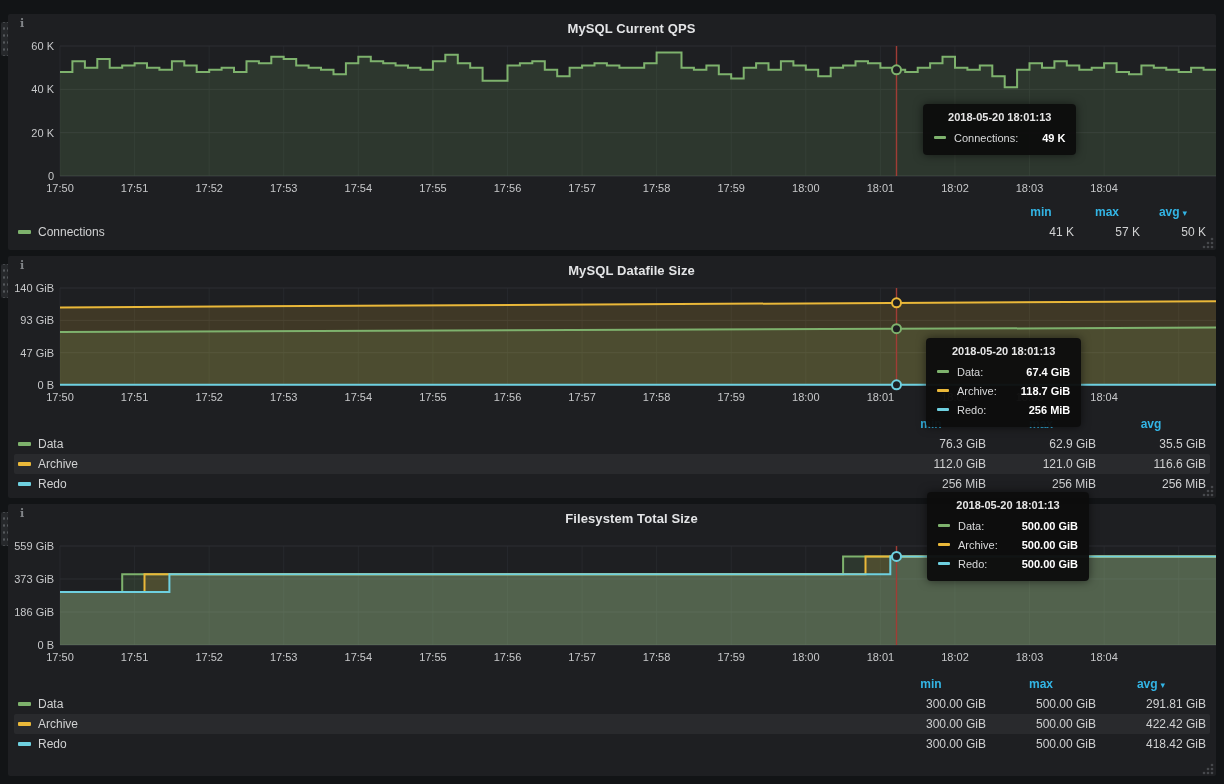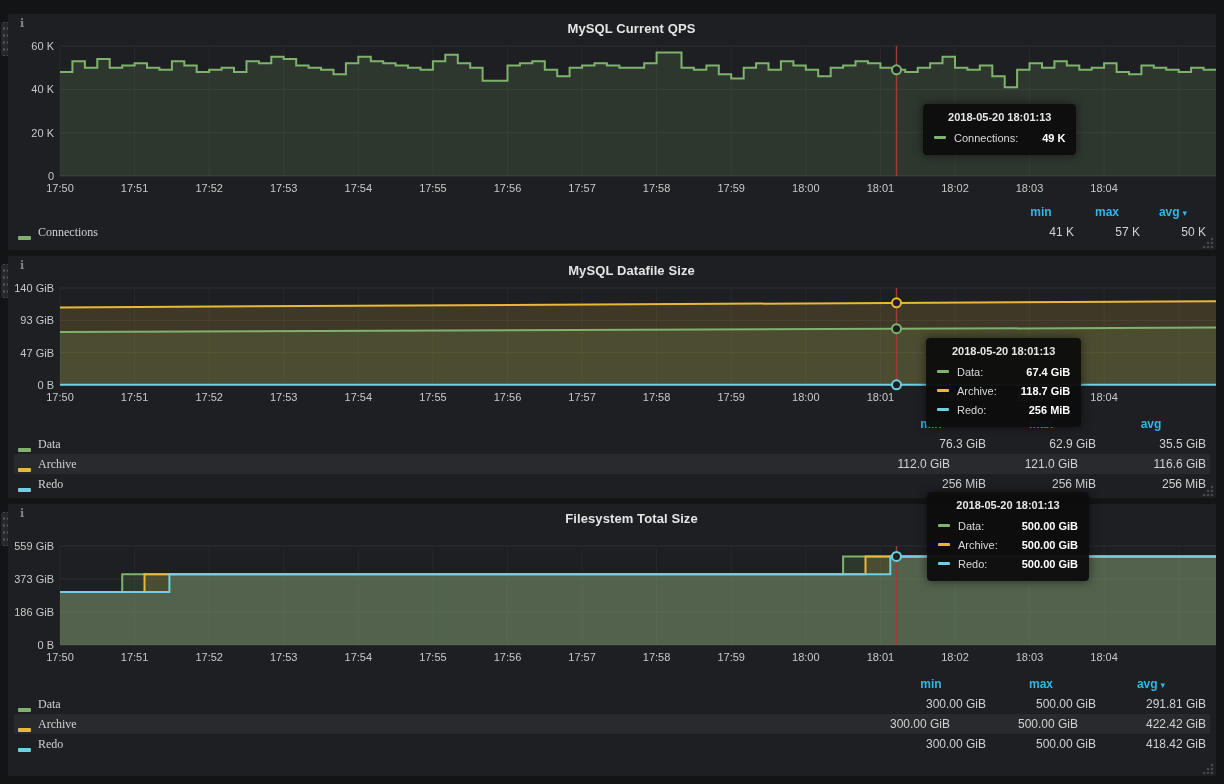--- a/index.html
+++ b/index.html
@@ -22,22 +22,22 @@
   .svg-m8{margin-top:8px;}
   .hgrid{stroke:#2c2e32;stroke-width:1;}
   .vgrid{stroke:#27292d;stroke-width:1;}
   .axis-bottom{stroke:#35383c;stroke-width:1;}
   .tick-label{fill:#c7c8ca;font-size:11px;font-family:"Liberation Sans","DejaVu Sans",sans-serif;}
   .xhair{stroke:#a03c36;stroke-width:1.4;}
   .marker{fill:#1e1f22;stroke-width:2;}
   .legend{margin-top:4px;font-size:12px;}
   .legend-m6{margin-top:6px;}
   .lg-row{display:flex;align-items:center;height:20px;padding:0 4px;border-radius:2px;}
-  .lg-row.alt{background:rgba(255,255,255,0.05);gap:18px;}
-  .lg-name{display:flex;align-items:flex-end;gap:7px;flex:1;cursor:pointer;font-family:Liberation Serif, serif;}
+  .lg-row.alt{background:rgba(255,255,255,0.05);}
+  .lg-name{display:flex;align-items:center;gap:7px;flex:1;cursor:pointer;}
   .swatch{display:inline-block;width:13px;height:4px;border-radius:1px;}
   .lg-col{text-align:right;color:#d0d1d2;}
   .lg-col.hdr{color:#33b5e5;font-weight:bold;cursor:pointer;text-align:center;}
   .caret{font-size:9px;color:#33b5e5;margin-left:3px;}
   .resize-grip{position:absolute;right:2px;bottom:1px;width:12px;height:12px;cursor:nwse-resize;}
   .tooltip{position:absolute;background:rgba(12,12,12,0.96);border-radius:4px;padding:7px 11px 8px 11px;
            box-shadow:0 0 10px rgba(0,0,0,.55);z-index:20;font-size:11px;white-space:nowrap;}
   .tt-title{font-weight:bold;color:#e6e6e6;text-align:center;margin-bottom:5px;}
   .tt-row{display:flex;align-items:center;gap:8px;height:19px;}
   .tt-swatch{display:inline-block;width:12px;height:3px;border-radius:1px;}

